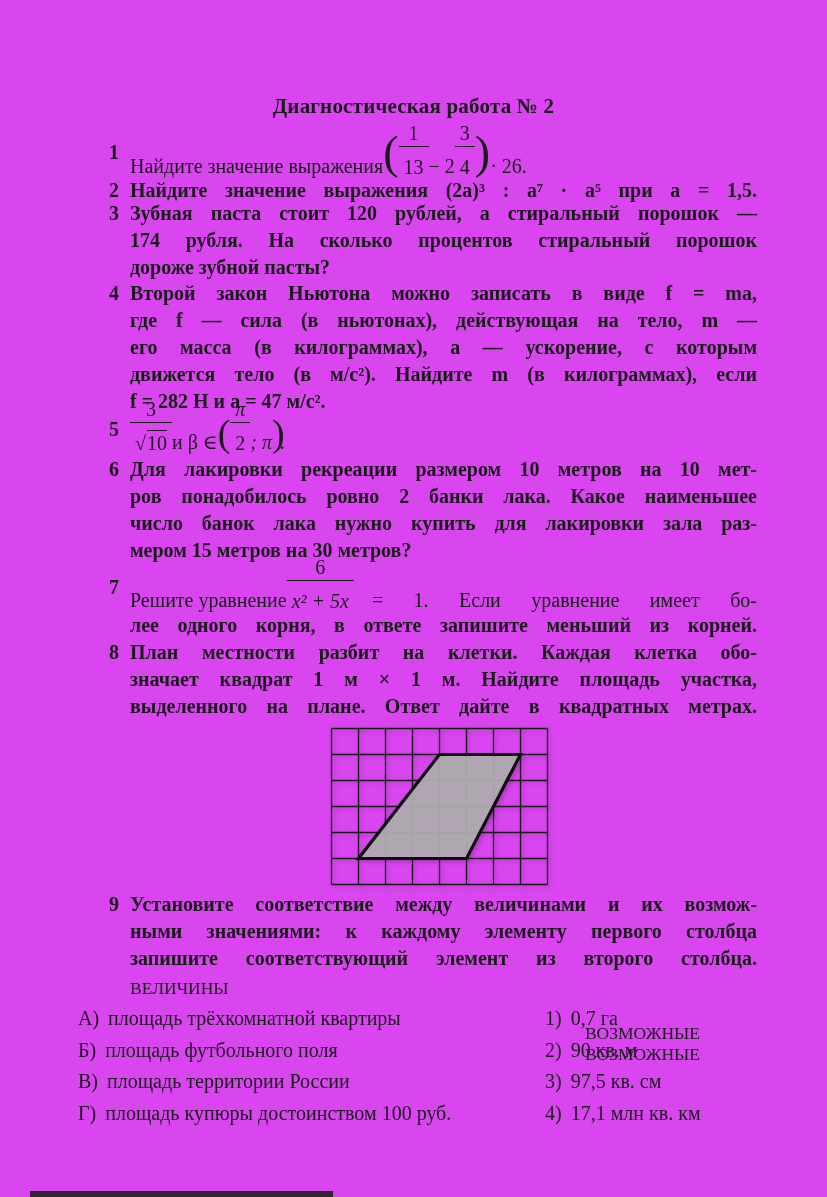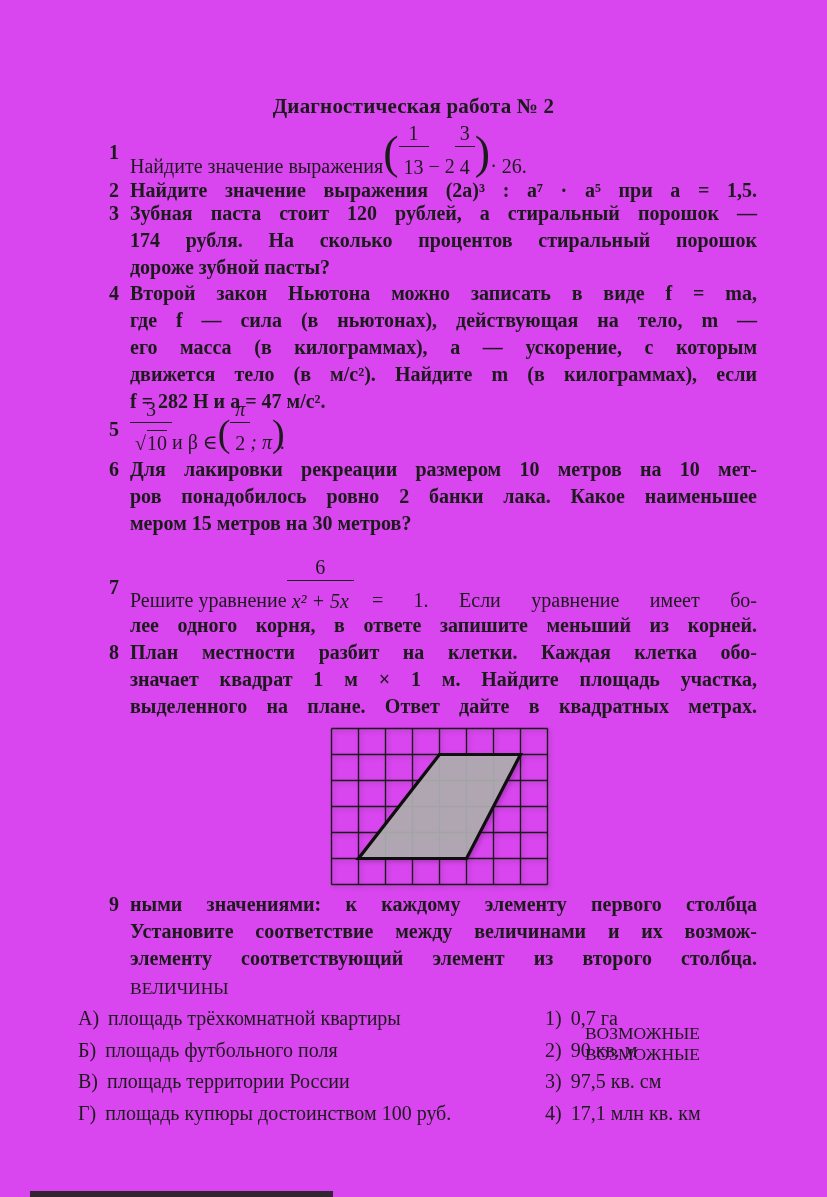--- a/index.html
+++ b/index.html
@@ -112,20 +112,21 @@
       <span class="mtext ital">; π</span>
       <span class="bigp md">)</span>
       <span class="mtext" style="margin-left:-5px;">.</span>
     </div>
   </section>
 
   <section class="prob" style="top:456px;">
     <span class="pnum">6</span>
     <div class="ln j">Для лакировки рекреации размером 10 метров на 10 мет-</div>
     <div class="ln j">ров понадобилось ровно 2 банки лака. Какое наименьшее</div>
+    <div class="ln j">число банок лака нужно купить для лакировки зала раз-</div>
     <div class="ln">мером 15 метров на 30 метров?</div>
   </section>
 
   <section class="prob" style="top:564px;">
     <span class="pnum" style="top:10px;">7</span>
     <div class="mrow" style="height:48px;">
       <span class="mtext">Решите уравнение</span>
       <span class="frac">
         <span class="fnum">6</span>
         <span class="fden ital">x² + 5x</span>
@@ -159,23 +160,23 @@
         <line x1="0" y1="78" x2="216" y2="78" stroke="#1a1a1a" stroke-width="1.4"></line>
         <line x1="0" y1="104" x2="216" y2="104" stroke="#1a1a1a" stroke-width="1.4"></line>
         <line x1="0" y1="130" x2="216" y2="130" stroke="#1a1a1a" stroke-width="1.4"></line>
         <line x1="0" y1="156" x2="216" y2="156" stroke="#1a1a1a" stroke-width="1.4"></line>
         <polygon points="108,26 189,26 135,130 27,130" fill="#b0b0b0" fill-opacity="0.92" stroke="#0f0f0f" stroke-width="3.2" stroke-linejoin="miter"></polygon>
       </svg>
   </div>
 
   <section class="prob" style="top:891px;">
     <span class="pnum">9</span>
+    <div class="ln j">Установите соответствие между величинами и их возмож-</div>
     <div class="ln j">ными значениями: к каждому элементу первого столбца</div>
-    <div class="ln j">Установите соответствие между величинами и их возмож-</div>
-    <div class="ln j">элементу соответствующий элемент из второго столбца.</div>
+    <div class="ln j">запишите соответствующий элемент из второго столбца.</div>
   </section>
 
   <div class="mh-left">ВЕЛИЧИНЫ</div>
   <div class="mh-right">
     <div>ВОЗМОЖНЫЕ</div>
     <div>ВОЗМОЖНЫЕ</div>
   </div>
 
   <div class="mrows">
     <div class="mr">

